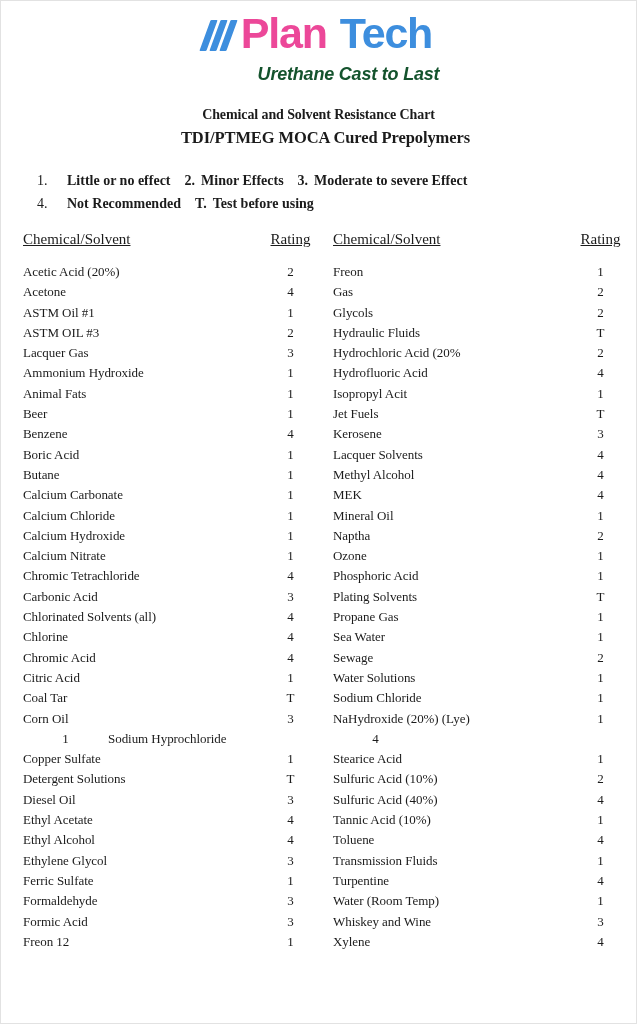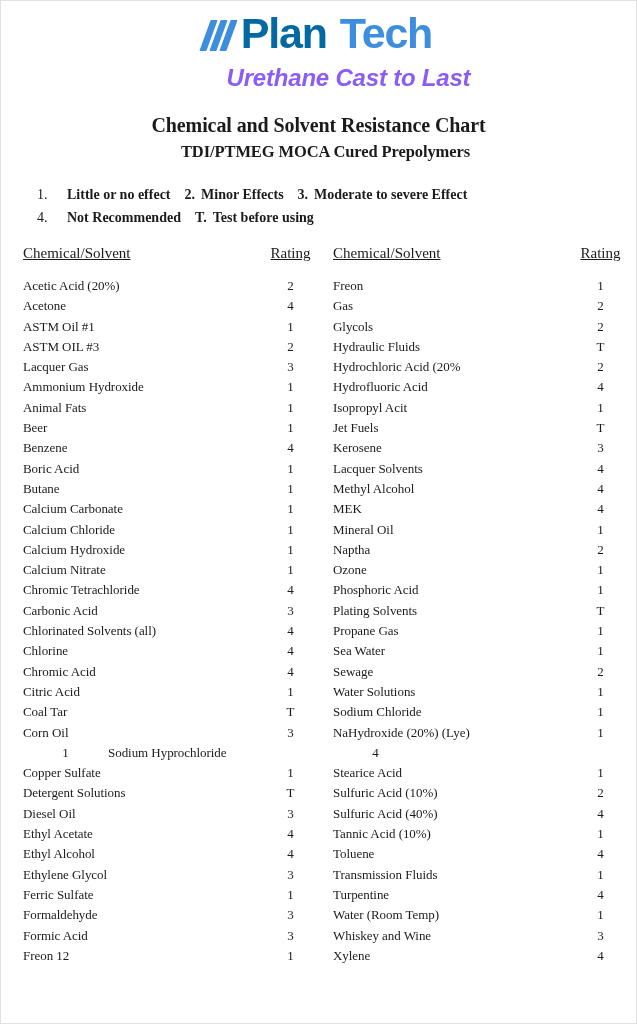--- a/index.html
+++ b/index.html
@@ -45,38 +45,38 @@
     background: #3d8ede;
     transform: skewX(-20deg);
     border-radius: 1px;
   }
   .logo-word {
     font-family: "Liberation Sans", "DejaVu Sans", sans-serif;
     font-weight: bold;
     font-size: 43px;
     letter-spacing: -1.2px;
   }
-  .logo-plan { color: #0369a1; }
+  .logo-plan { color: #ec4899; }
   .logo-tech { color: #3d8ede; margin-left: 13px; }
   .tagline {
     font-family: "Liberation Sans", "DejaVu Sans", sans-serif;
     font-weight: bold;
     font-style: italic;
-    font-size: 24px;
-    color: #8b5cf6;
+    font-size: 18px;
+    color: #14532d;
     letter-spacing: -0.2px;
     margin-top: 9px;
     margin-left: 60px;
   }
 
   
   .doc-title {
     text-align: center;
     font-weight: bold;
-    font-size: 20px;
+    font-size: 14px;
     margin-top: 22px;
     letter-spacing: -0.1px;
   }
   .doc-subtitle {
     text-align: center;
     font-weight: bold;
     font-size: 16.5px;
     margin-top: 5px;
     letter-spacing: -0.1px;
     padding-left: 14px;

